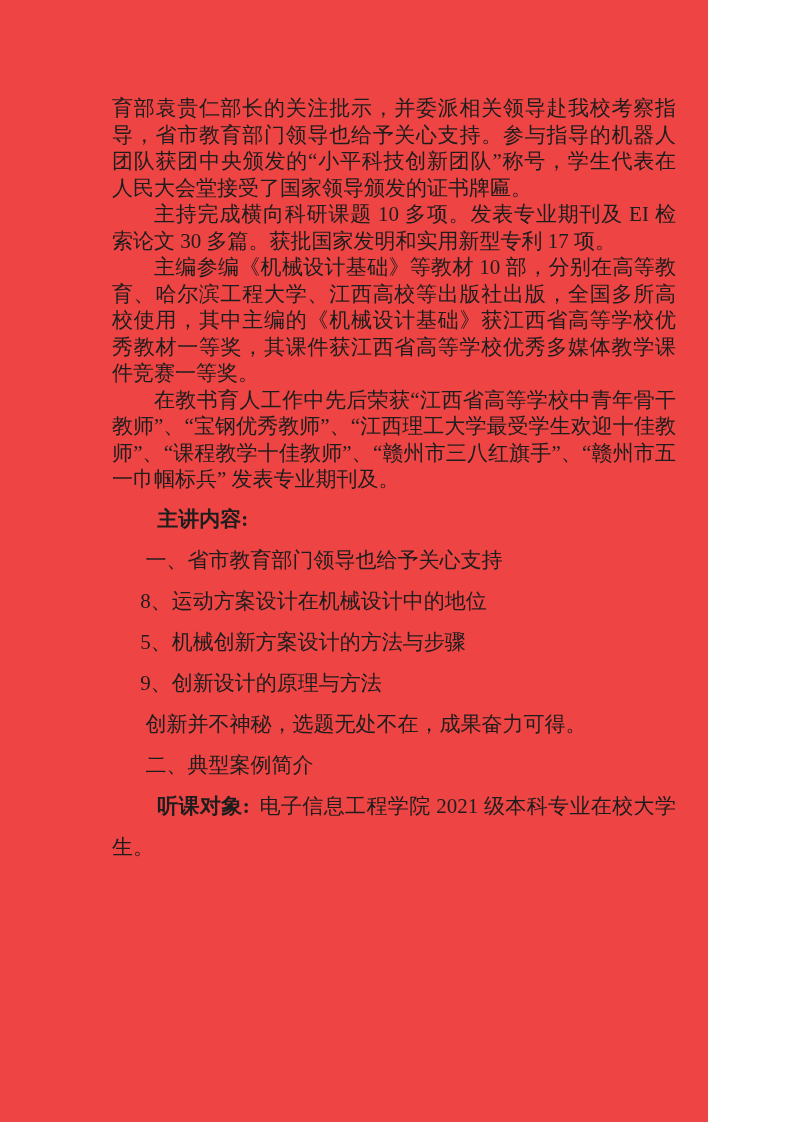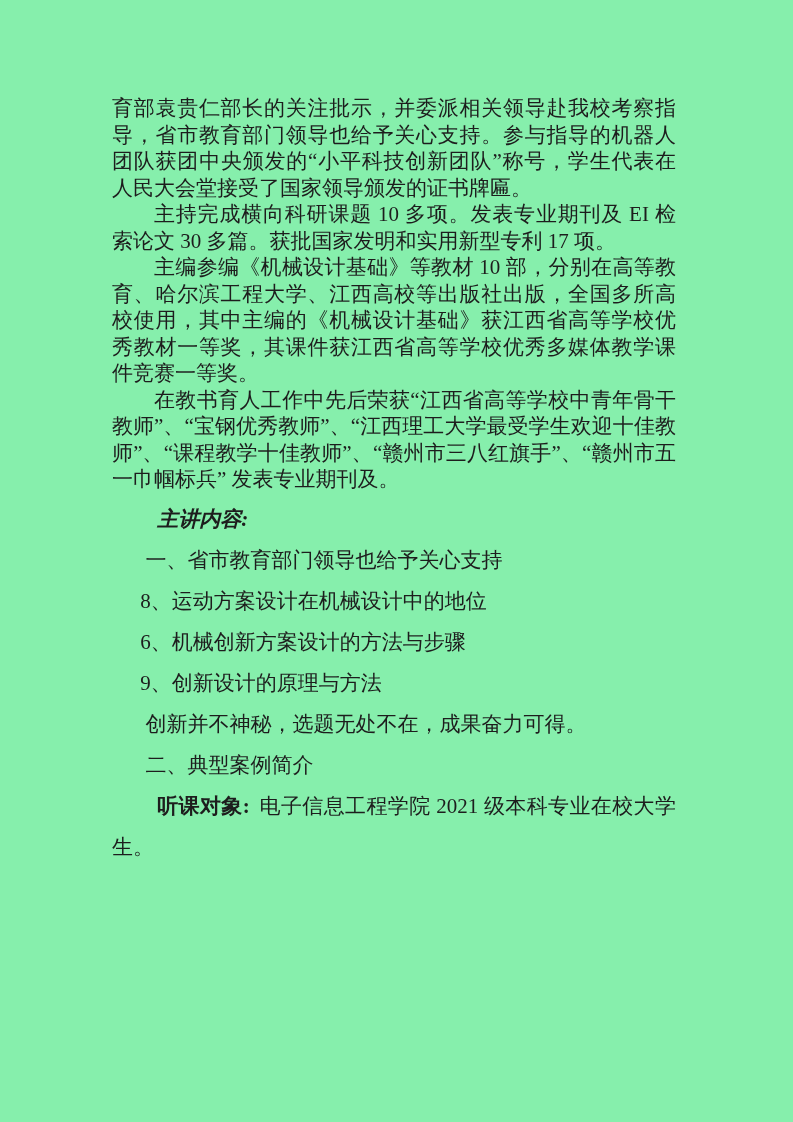--- a/index.html
+++ b/index.html
@@ -9,23 +9,23 @@
   }
   body {
     width: 793px;
     height: 1122px;
     position: relative;
     overflow: hidden;
   }
   .page-sheet {
     position: absolute;
     left: 0; top: 0;
-    width: 793px;
+    width: 708px;
     height: 1122px;
-    background: #86efac;
+    background: #ef4444;
   }
   .text-block {
     position: absolute;
     left: 112px;
     top: 95px;
     width: 564px;
     color: #1d1d1d;
     font-family: "Liberation Serif", "DejaVu Serif", serif;
     font-size: 21px;
   }
@@ -36,21 +36,20 @@
     text-align: justify;
     text-justify: inter-character;
   }
   .fl-indent { text-indent: 2em; }
   
   .sec { line-height: 41px; }
   .heading {
     font-weight: bold;
     margin-top: 6px;
     text-indent: 2.15em;
-    font-style: italic;
   }
   .ind-cn  { text-indent: 1.6em; }
   .ind-num { text-indent: 1.35em; }
   .audience {
     text-align: justify;
     text-justify: inter-character;
     text-indent: 2.15em;
   }
   .audience .label {
     font-weight: bold;
@@ -70,21 +69,21 @@
     <p class="dense fl-indent">主编参编《机械设计基础》等教材 10 部，分别在高等教育、哈尔滨工程大学、江西高校等出版社出版，全国多所高校使用，其中主编的《机械设计基础》获江西省高等学校优秀教材一等奖，其课件获江西省高等学校优秀多媒体教学课件竞赛一等奖。</p>
 
     <p class="dense fl-indent">在教书育人工作中先后荣获“江西省高等学校中青年骨干教师”、“宝钢优秀教师”、“江西理工大学最受学生欢迎十佳教师”、“课程教学十佳教师”、“赣州市三八红旗手”、“赣州市五一巾帼标兵” 发表专业期刊及。</p>
 
     <p class="sec heading">主讲内容:</p>
 
     <p class="sec ind-cn">一、省市教育部门领导也给予关心支持</p>
 
     <p class="sec ind-num">8、运动方案设计在机械设计中的地位</p>
 
-    <p class="sec ind-num">6、机械创新方案设计的方法与步骤</p>
+    <p class="sec ind-num">5、机械创新方案设计的方法与步骤</p>
 
     <p class="sec ind-num">9、创新设计的原理与方法</p>
 
     <p class="sec ind-cn">创新并不神秘，选题无处不在，成果奋力可得。</p>
 
     <p class="sec ind-cn">二、典型案例简介</p>
 
     <p class="sec audience"><span class="label">听课对象:</span><span>电子信息工程学院 2021 级本科专业在校大学生。</span></p>
 
   </div>

